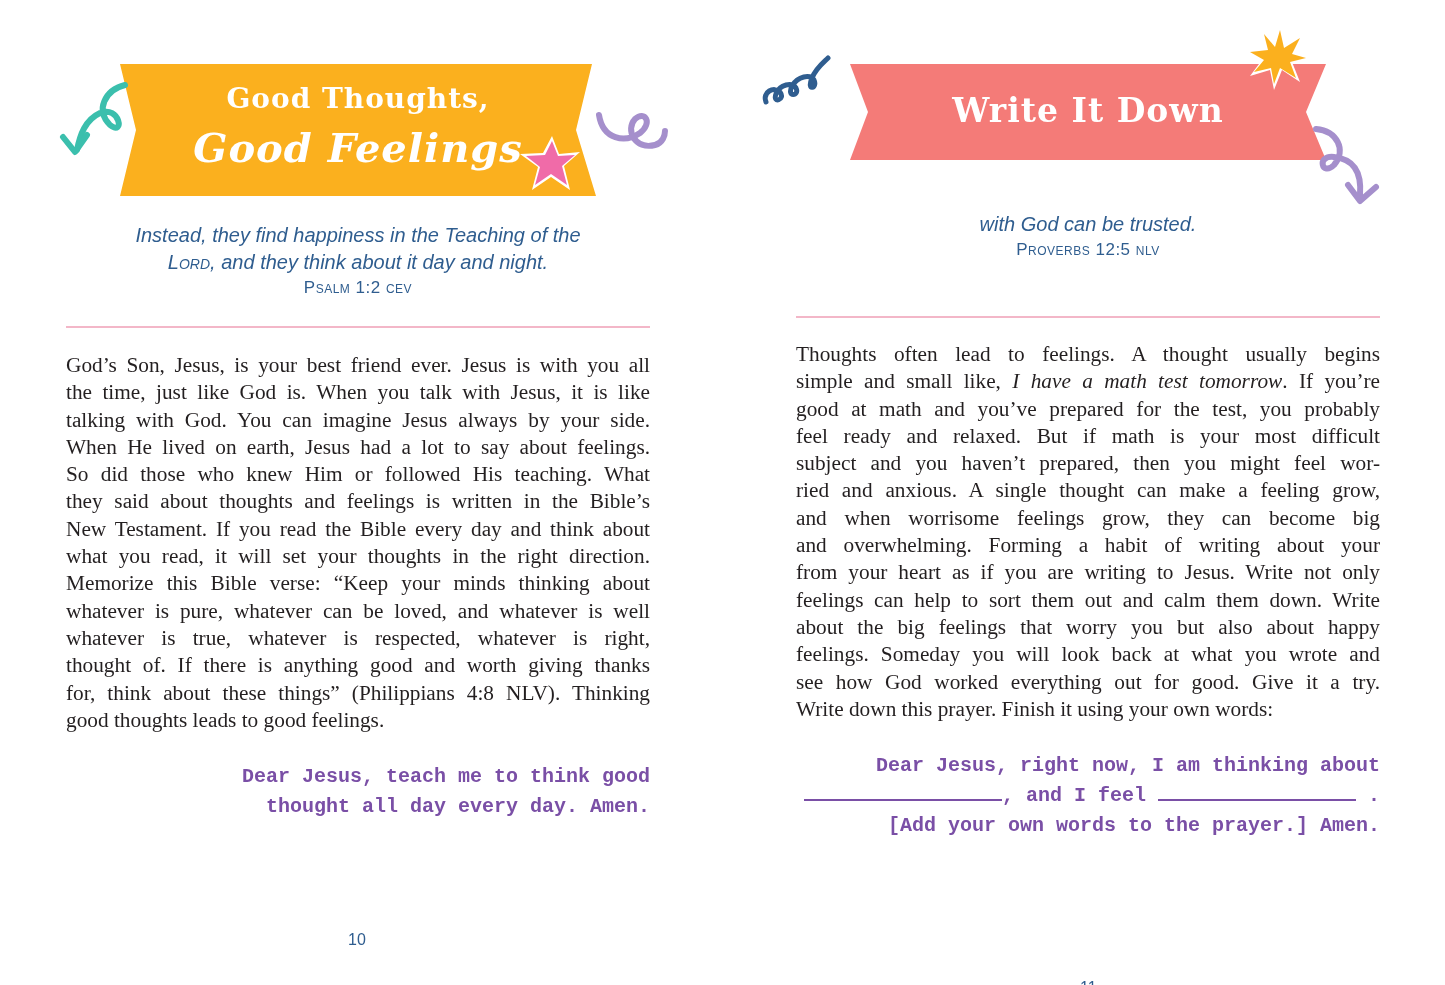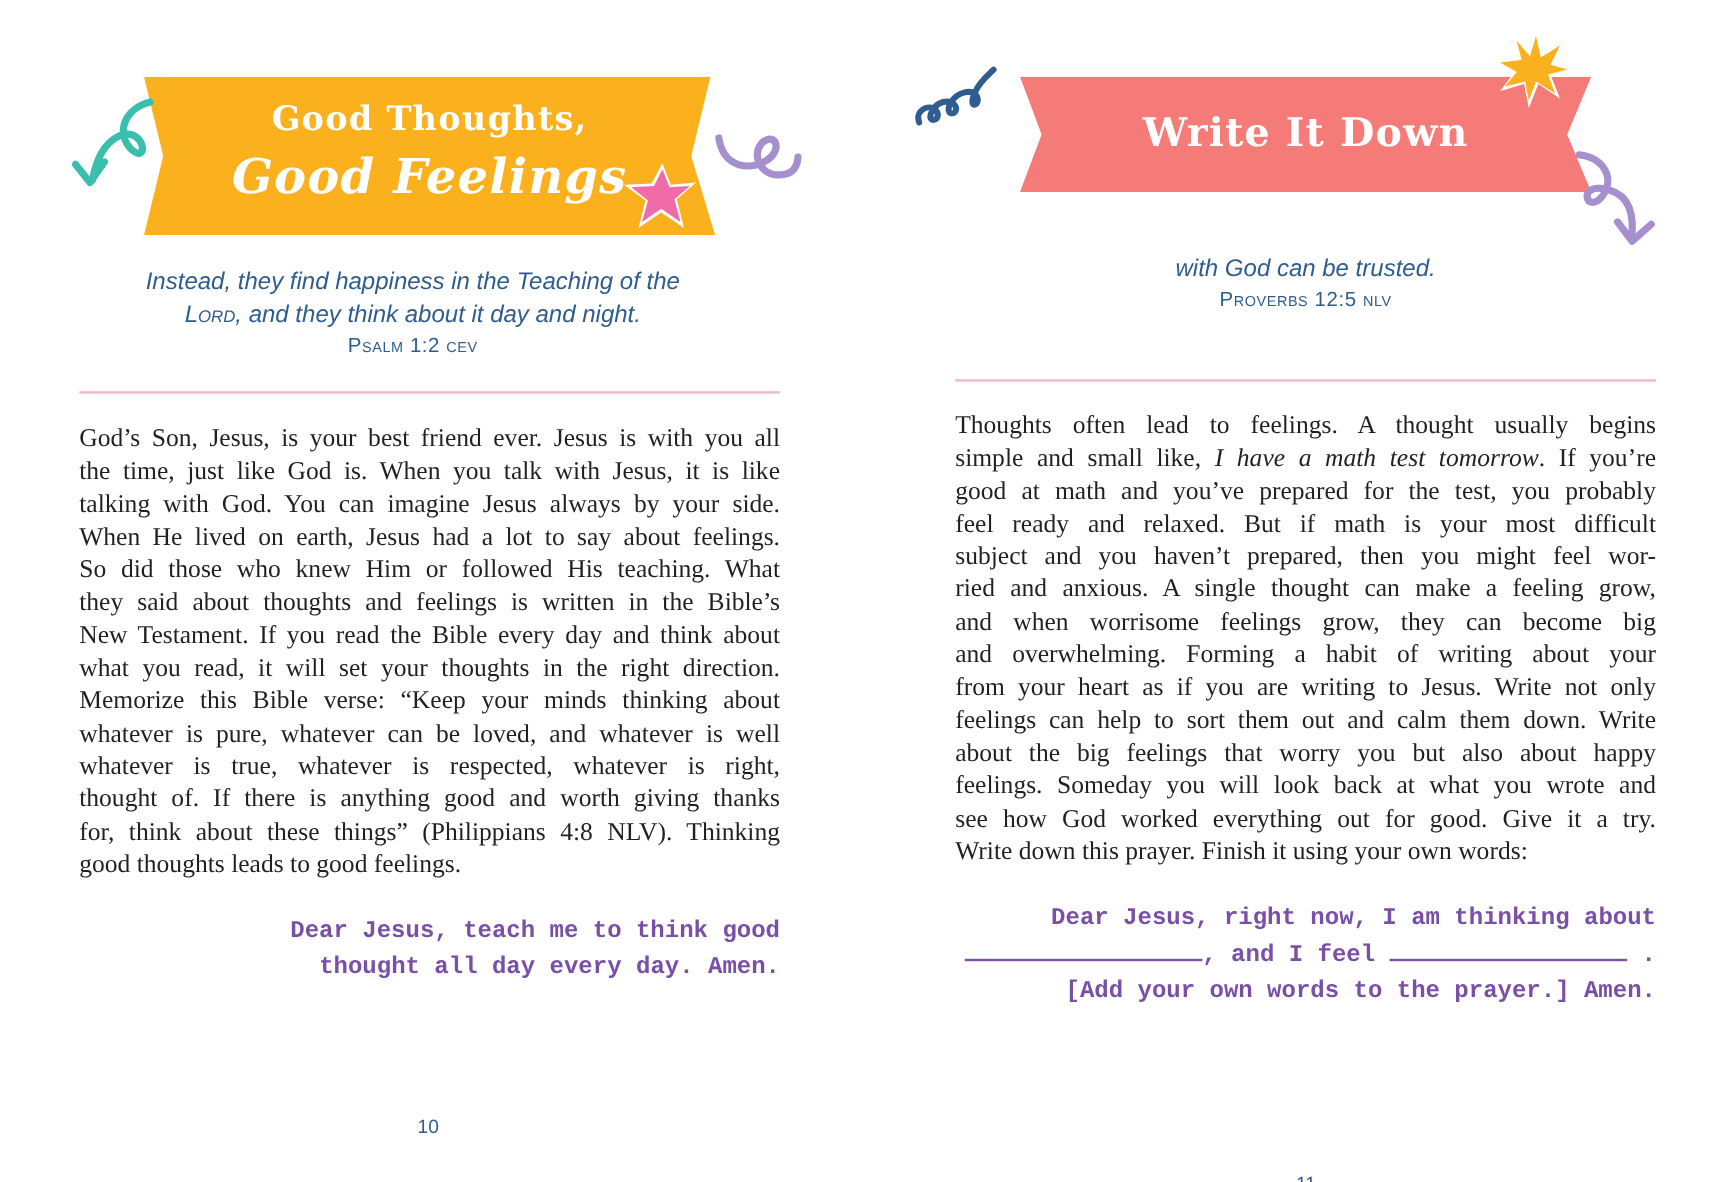--- a/index.html
+++ b/index.html
@@ -60,21 +60,21 @@
 
   <svg class="deco" style="left:595px; top:105px;" width="75" height="50" viewBox="0 0 75 50">
     <path d="M4,10 C8,35 30,38 45,28 C58,18 50,5 40,14 C30,25 40,45 60,40 C68,38 70,30 70,26" stroke="#a58fcc" stroke-width="6" fill="none" stroke-linecap="round"></path>
   </svg>
 
   <svg class="deco" style="left:518px; top:134px;" width="64" height="60" viewBox="0 0 64 60">
     <polygon points="34,2 41,20 62,18 46,32 52,56 33,43 14,56 20,33 2,20 25,19" fill="#ffffff"></polygon>
     <polygon points="34,7 40,22 57,21 44,32 49,51 33,40 17,51 22,33 8,22 27,21" fill="#f06ba8"></polygon>
   </svg>
 
-  <div class="verse" style="left:52px; width:584px; top:222px;">
+  <div class="verse" style="left:66px; width:584px; top:222px;">
     <div class="verse-text">Instead, they find happiness in the Teaching of the</div>
     <div class="verse-text"><span class="sc">Lord</span><span>, and they think about it day and night.</span></div>
     <div class="verse-ref"><span>Psalm 1:2</span> <span>cev</span></div>
   </div>
 
   <div class="divider" style="left:66px; width:584px; top:326px;"></div>
 
   <div class="body-text" style="left:66px; width:584px; top:352px;">
     <span class="line">God’s Son, Jesus, is your best friend ever. Jesus is with you all</span>
     <span class="line">the time, just like God is. When you talk with Jesus, it is like</span>

